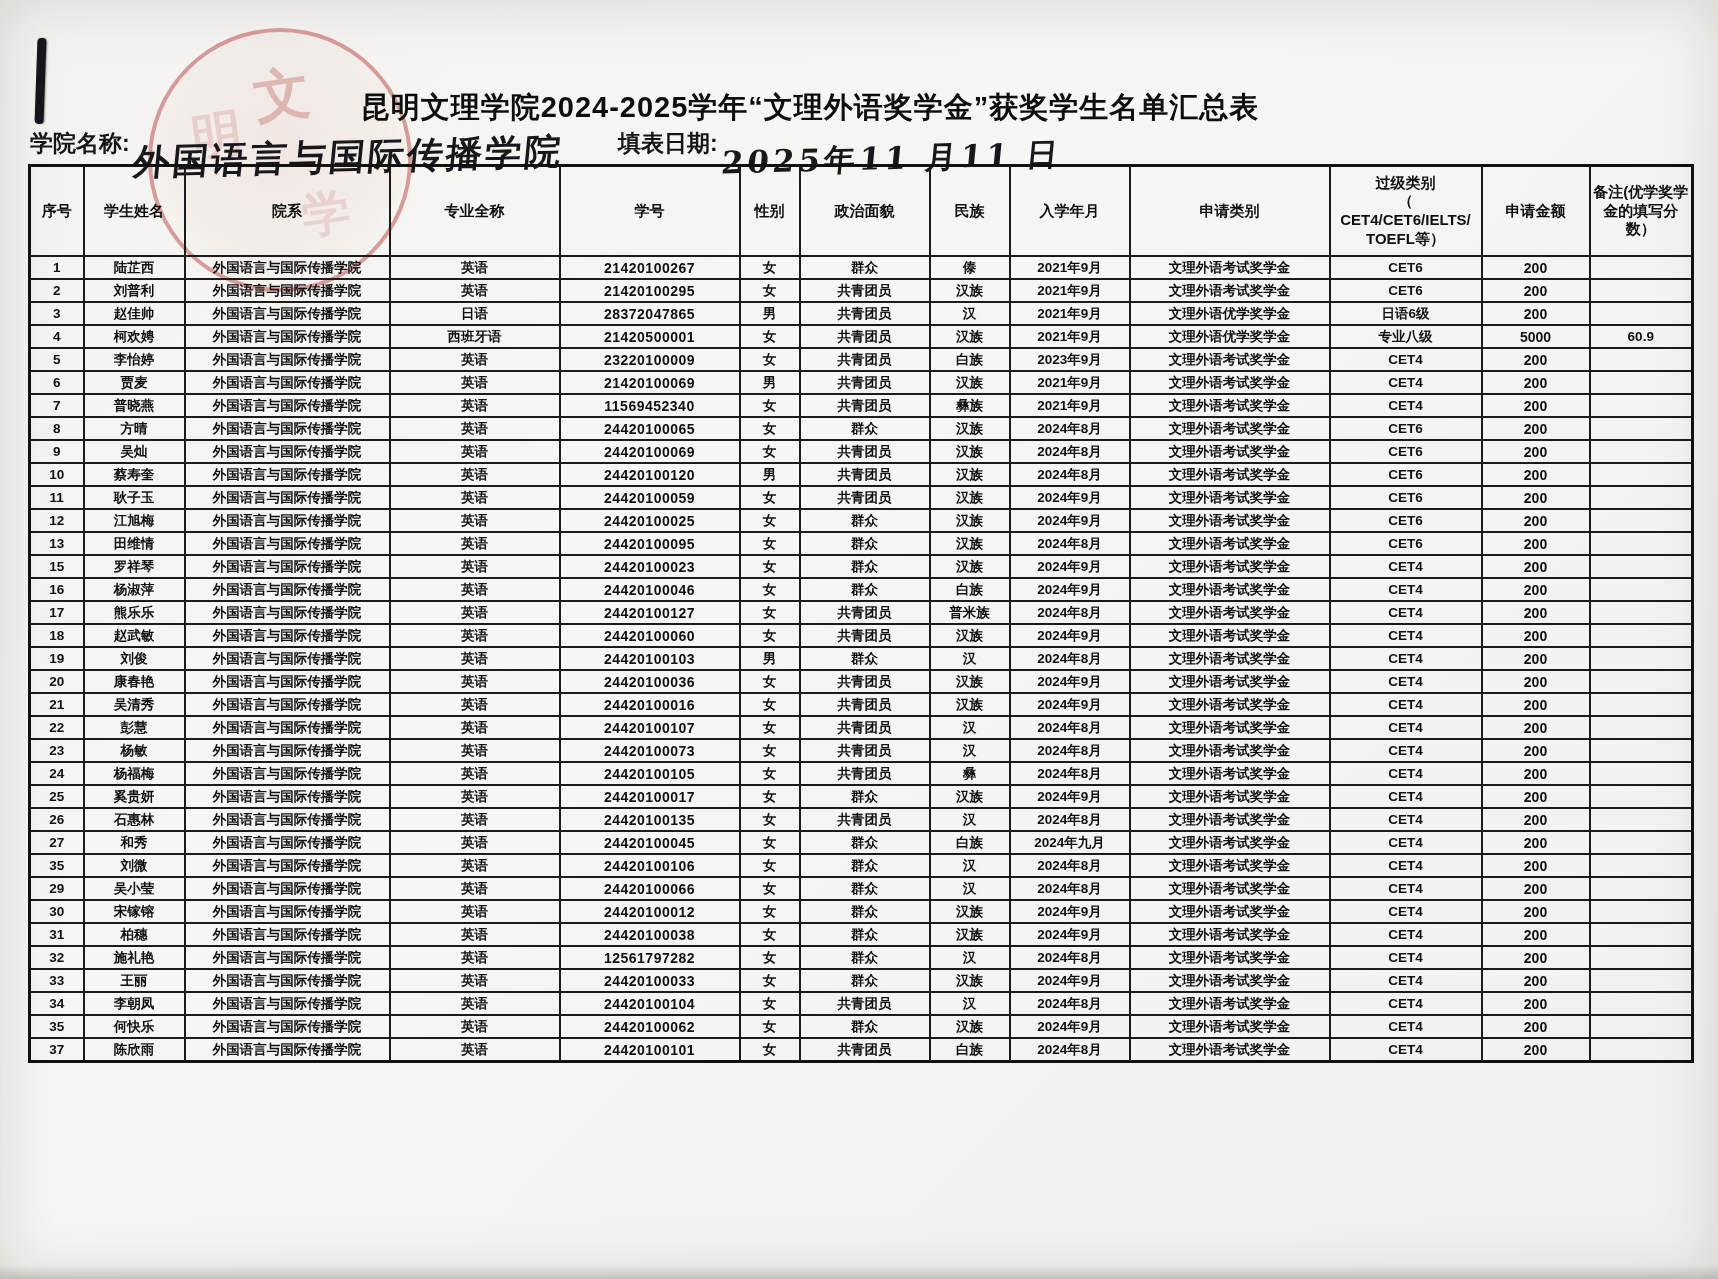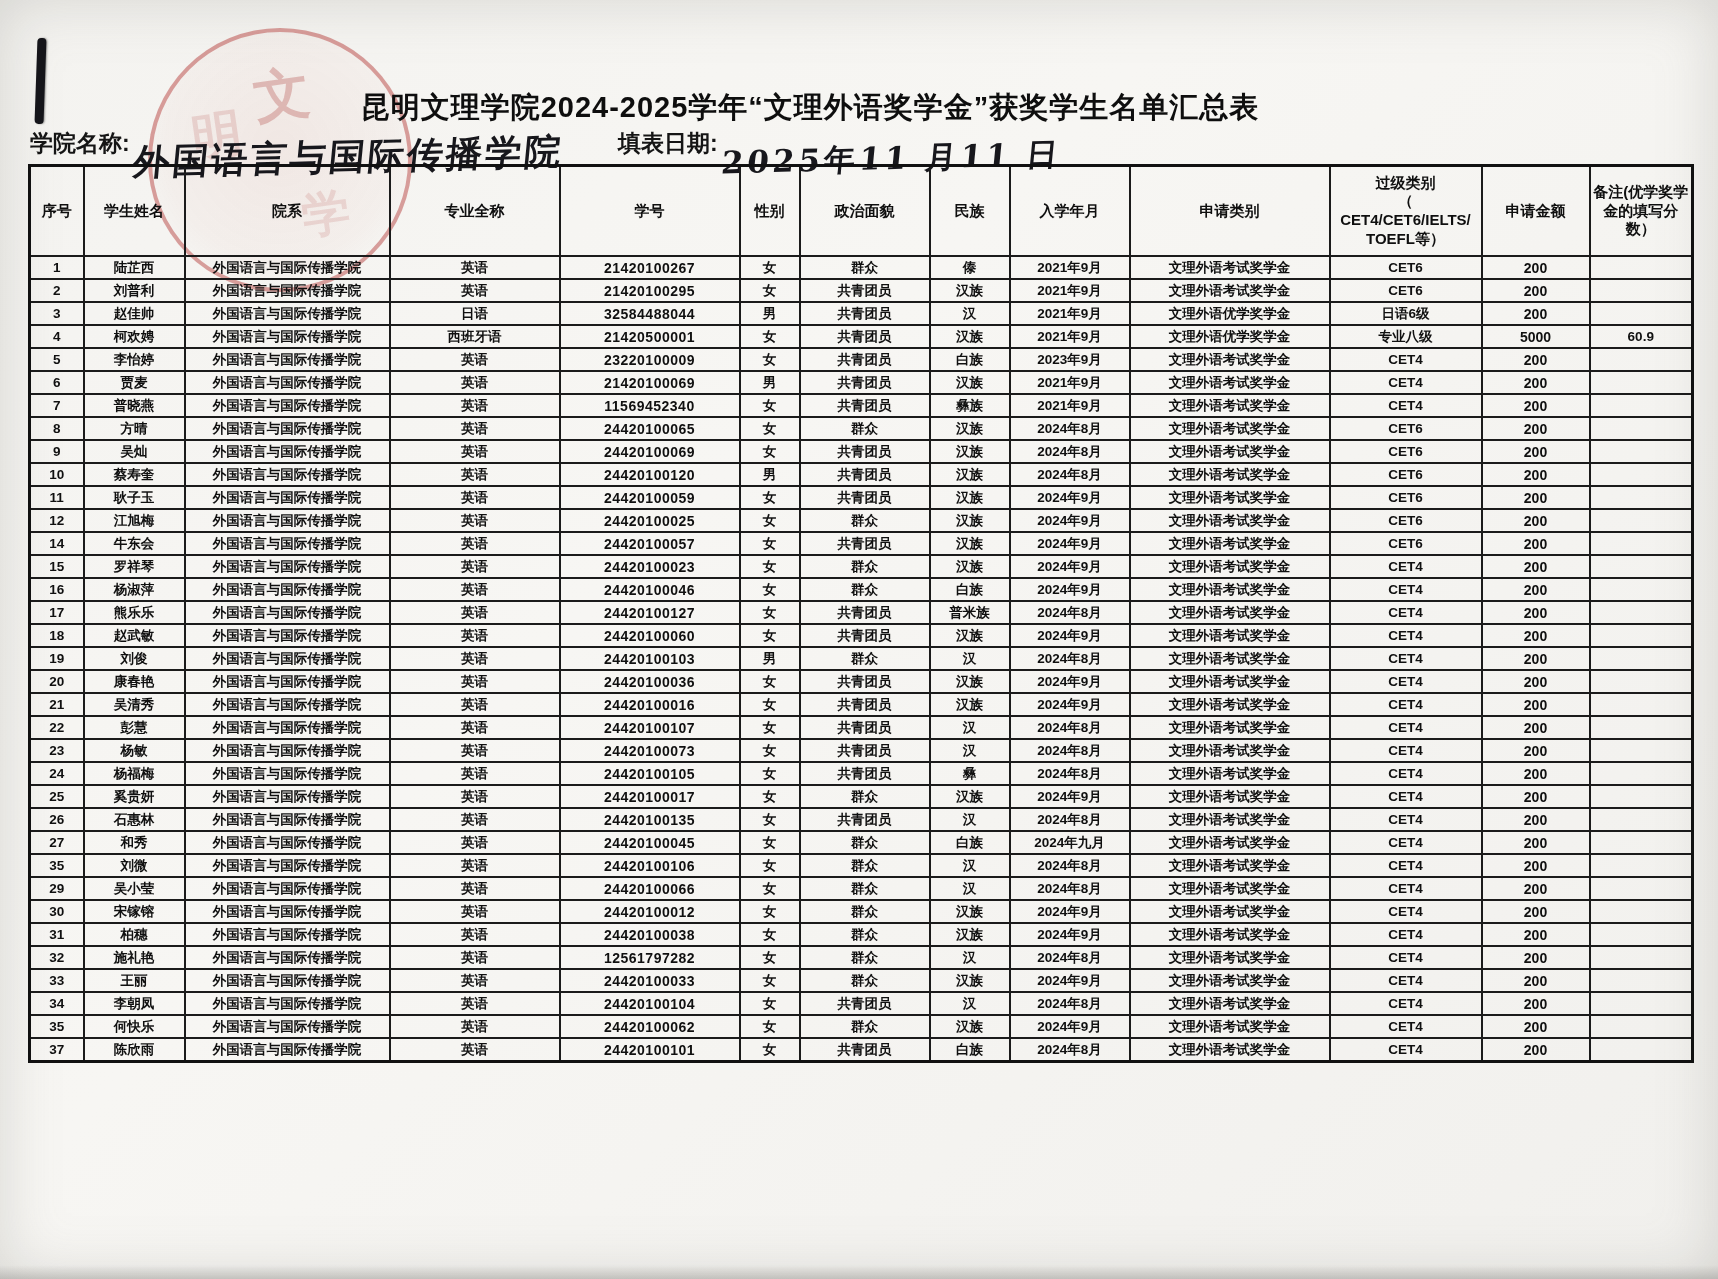--- a/index.html
+++ b/index.html
@@ -169,21 +169,21 @@
           <td>文理外语考试奖学金</td>
           <td>CET6</td>
           <td>200</td>
           <td></td>
         </tr>
         <tr>
           <td>3</td>
           <td>赵佳帅</td>
           <td>外国语言与国际传播学院</td>
           <td>日语</td>
-          <td>32584488044</td>
+          <td>28372047865</td>
           <td>男</td>
           <td>共青团员</td>
           <td>汉</td>
           <td>2021年9月</td>
           <td>文理外语优学奖学金</td>
           <td>日语6级</td>
           <td>200</td>
           <td></td>
         </tr>
         <tr>
@@ -315,29 +315,29 @@
           <td>女</td>
           <td>群众</td>
           <td>汉族</td>
           <td>2024年9月</td>
           <td>文理外语考试奖学金</td>
           <td>CET6</td>
           <td>200</td>
           <td></td>
         </tr>
         <tr>
-          <td>14</td>
-          <td>牛东会</td>
-          <td>外国语言与国际传播学院</td>
-          <td>英语</td>
-          <td>24420100057</td>
-          <td>女</td>
-          <td>共青团员</td>
-          <td>汉族</td>
-          <td>2024年9月</td>
+          <td>13</td>
+          <td>田维情</td>
+          <td>外国语言与国际传播学院</td>
+          <td>英语</td>
+          <td>24420100095</td>
+          <td>女</td>
+          <td>群众</td>
+          <td>汉族</td>
+          <td>2024年8月</td>
           <td>文理外语考试奖学金</td>
           <td>CET6</td>
           <td>200</td>
           <td></td>
         </tr>
         <tr>
           <td>15</td>
           <td>罗祥琴</td>
           <td>外国语言与国际传播学院</td>
           <td>英语</td>

